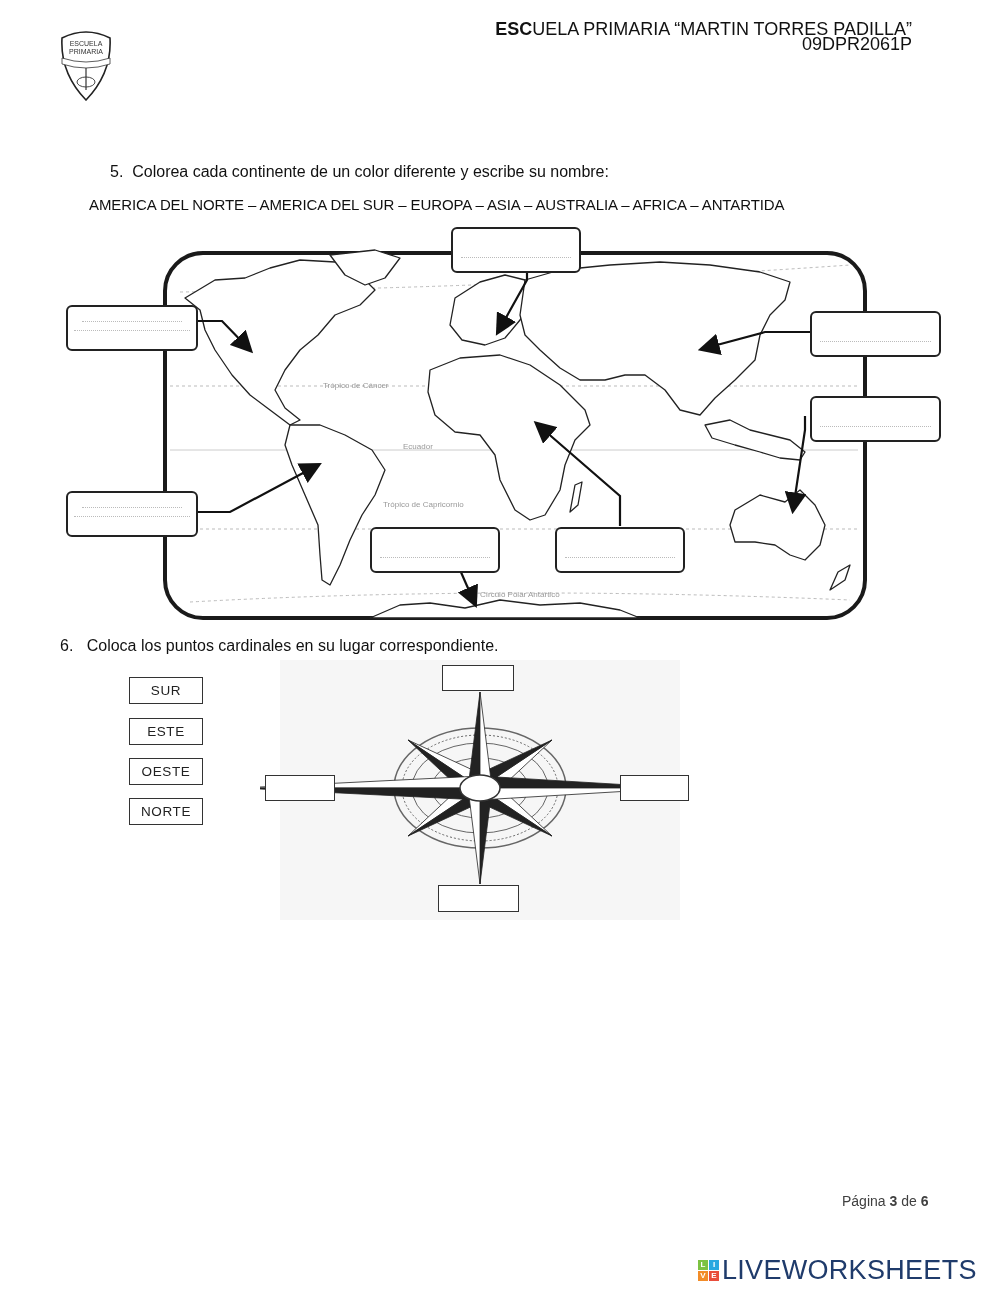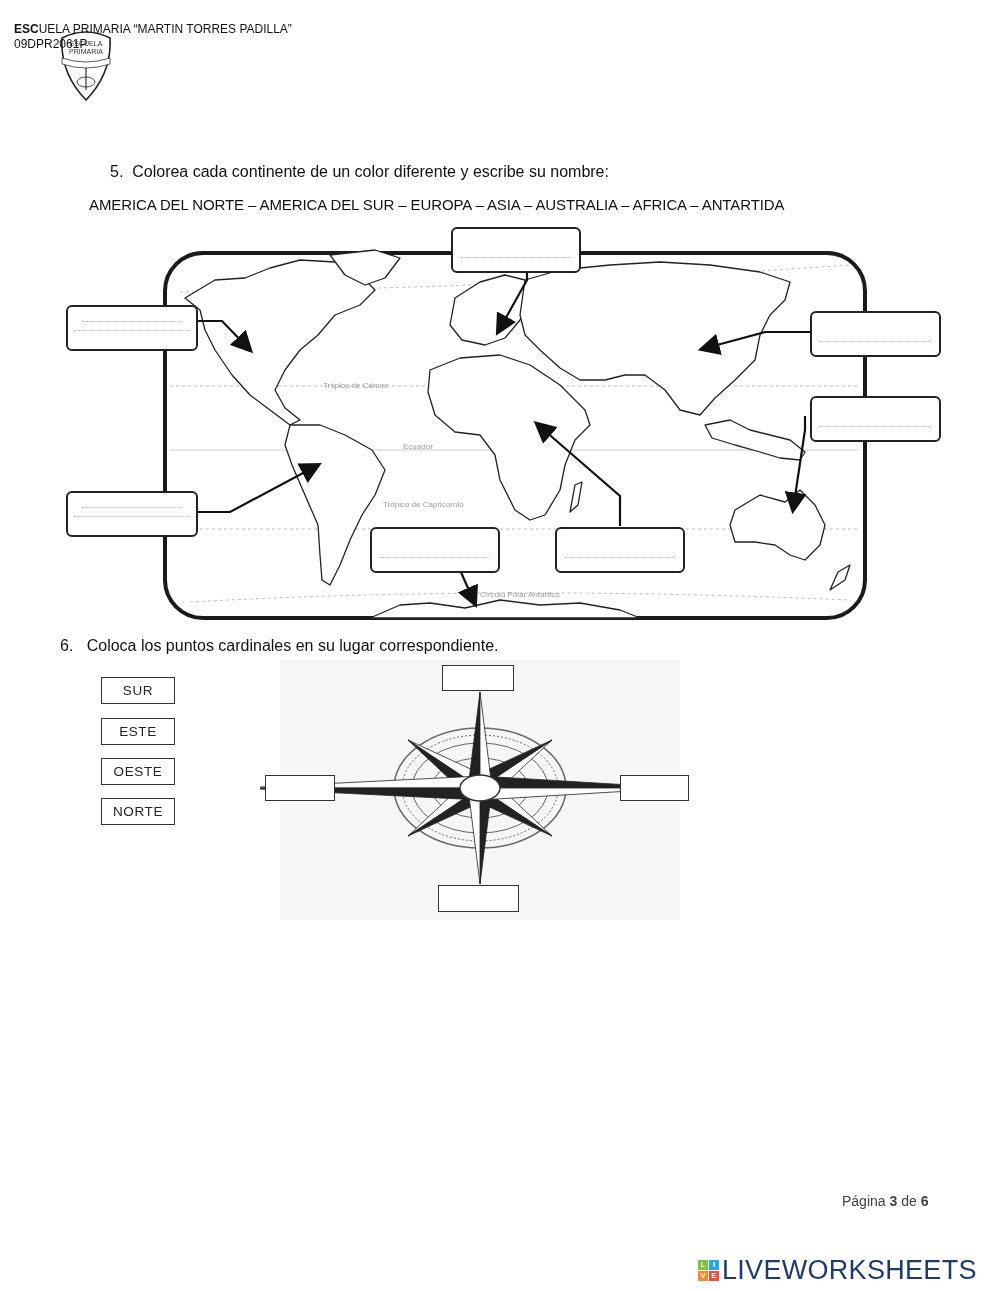--- a/index.html
+++ b/index.html
@@ -1,27 +1,27 @@
 <!DOCTYPE html>
 <html><head>
 <meta charset="utf-8">
 <style>
   html, body { margin: 0; padding: 0; background: #ffffff; }
   body { width: 1000px; height: 1291px; position: relative; overflow: hidden;
          font-family: "Liberation Sans", sans-serif; color: #111; }
   .abs { position: absolute; }
-  .header { left: 0; top: 22px; width: 912px; text-align: left; font-size: 12px; line-height: 15px; }
+  .header { left: 0; top: 22px; width: 912px; text-align: right; font-size: 18px; line-height: 15px; }
   .header div { margin-left: 14px; }
   .logo { left: 54px; top: 28px; width: 64px; height: 76px; }
   .q5 { left: 90px; top: 163px; font-size: 16px; margin-left: 20px; }
   .q5-list { left: 89px; top: 196px; font-size: 15px; letter-spacing: -0.1px; }
   .map { left: 0; top: 220px; width: 972px; height: 410px; }
   .q6 { left: 60px; top: 637px; font-size: 16px; }
   .tag { position: absolute; width: 72px; height: 25px; border: 1.5px solid #333;
-         text-align: center; line-height: 25px; font-size: 13.5px; letter-spacing: 0.6px; color: #222; background:#fff; }
+         text-align: center; line-height: 25px; font-size: 13.5px; letter-spacing: 0.6px; color: #222; background:#fff;margin-left:28px; }
   .compass { left: 260px; top: 660px; width: 440px; height: 260px; }
   .page-num { left: 842px; top: 1193px; font-size: 14px; color: #404040; }
   .page-num b { font-weight: bold; }
   .lw { left: 698px; top: 1255px; height: 30px; display: flex; align-items: center; }
   .lw-logo { display: grid; grid-template-columns: 10px 10px; grid-template-rows: 10px 10px; gap: 1px; margin-right: 3px; }
   .lw-logo span { display:block; font-size: 8px; font-weight: bold; color: #fff; text-align:center; line-height:10px; }
   .lw-text { font-size: 27px; font-weight: normal; color: #1f3b6b; letter-spacing: 0.3px; }
   .answer-box { position:absolute; }
 </style>
 </head>

